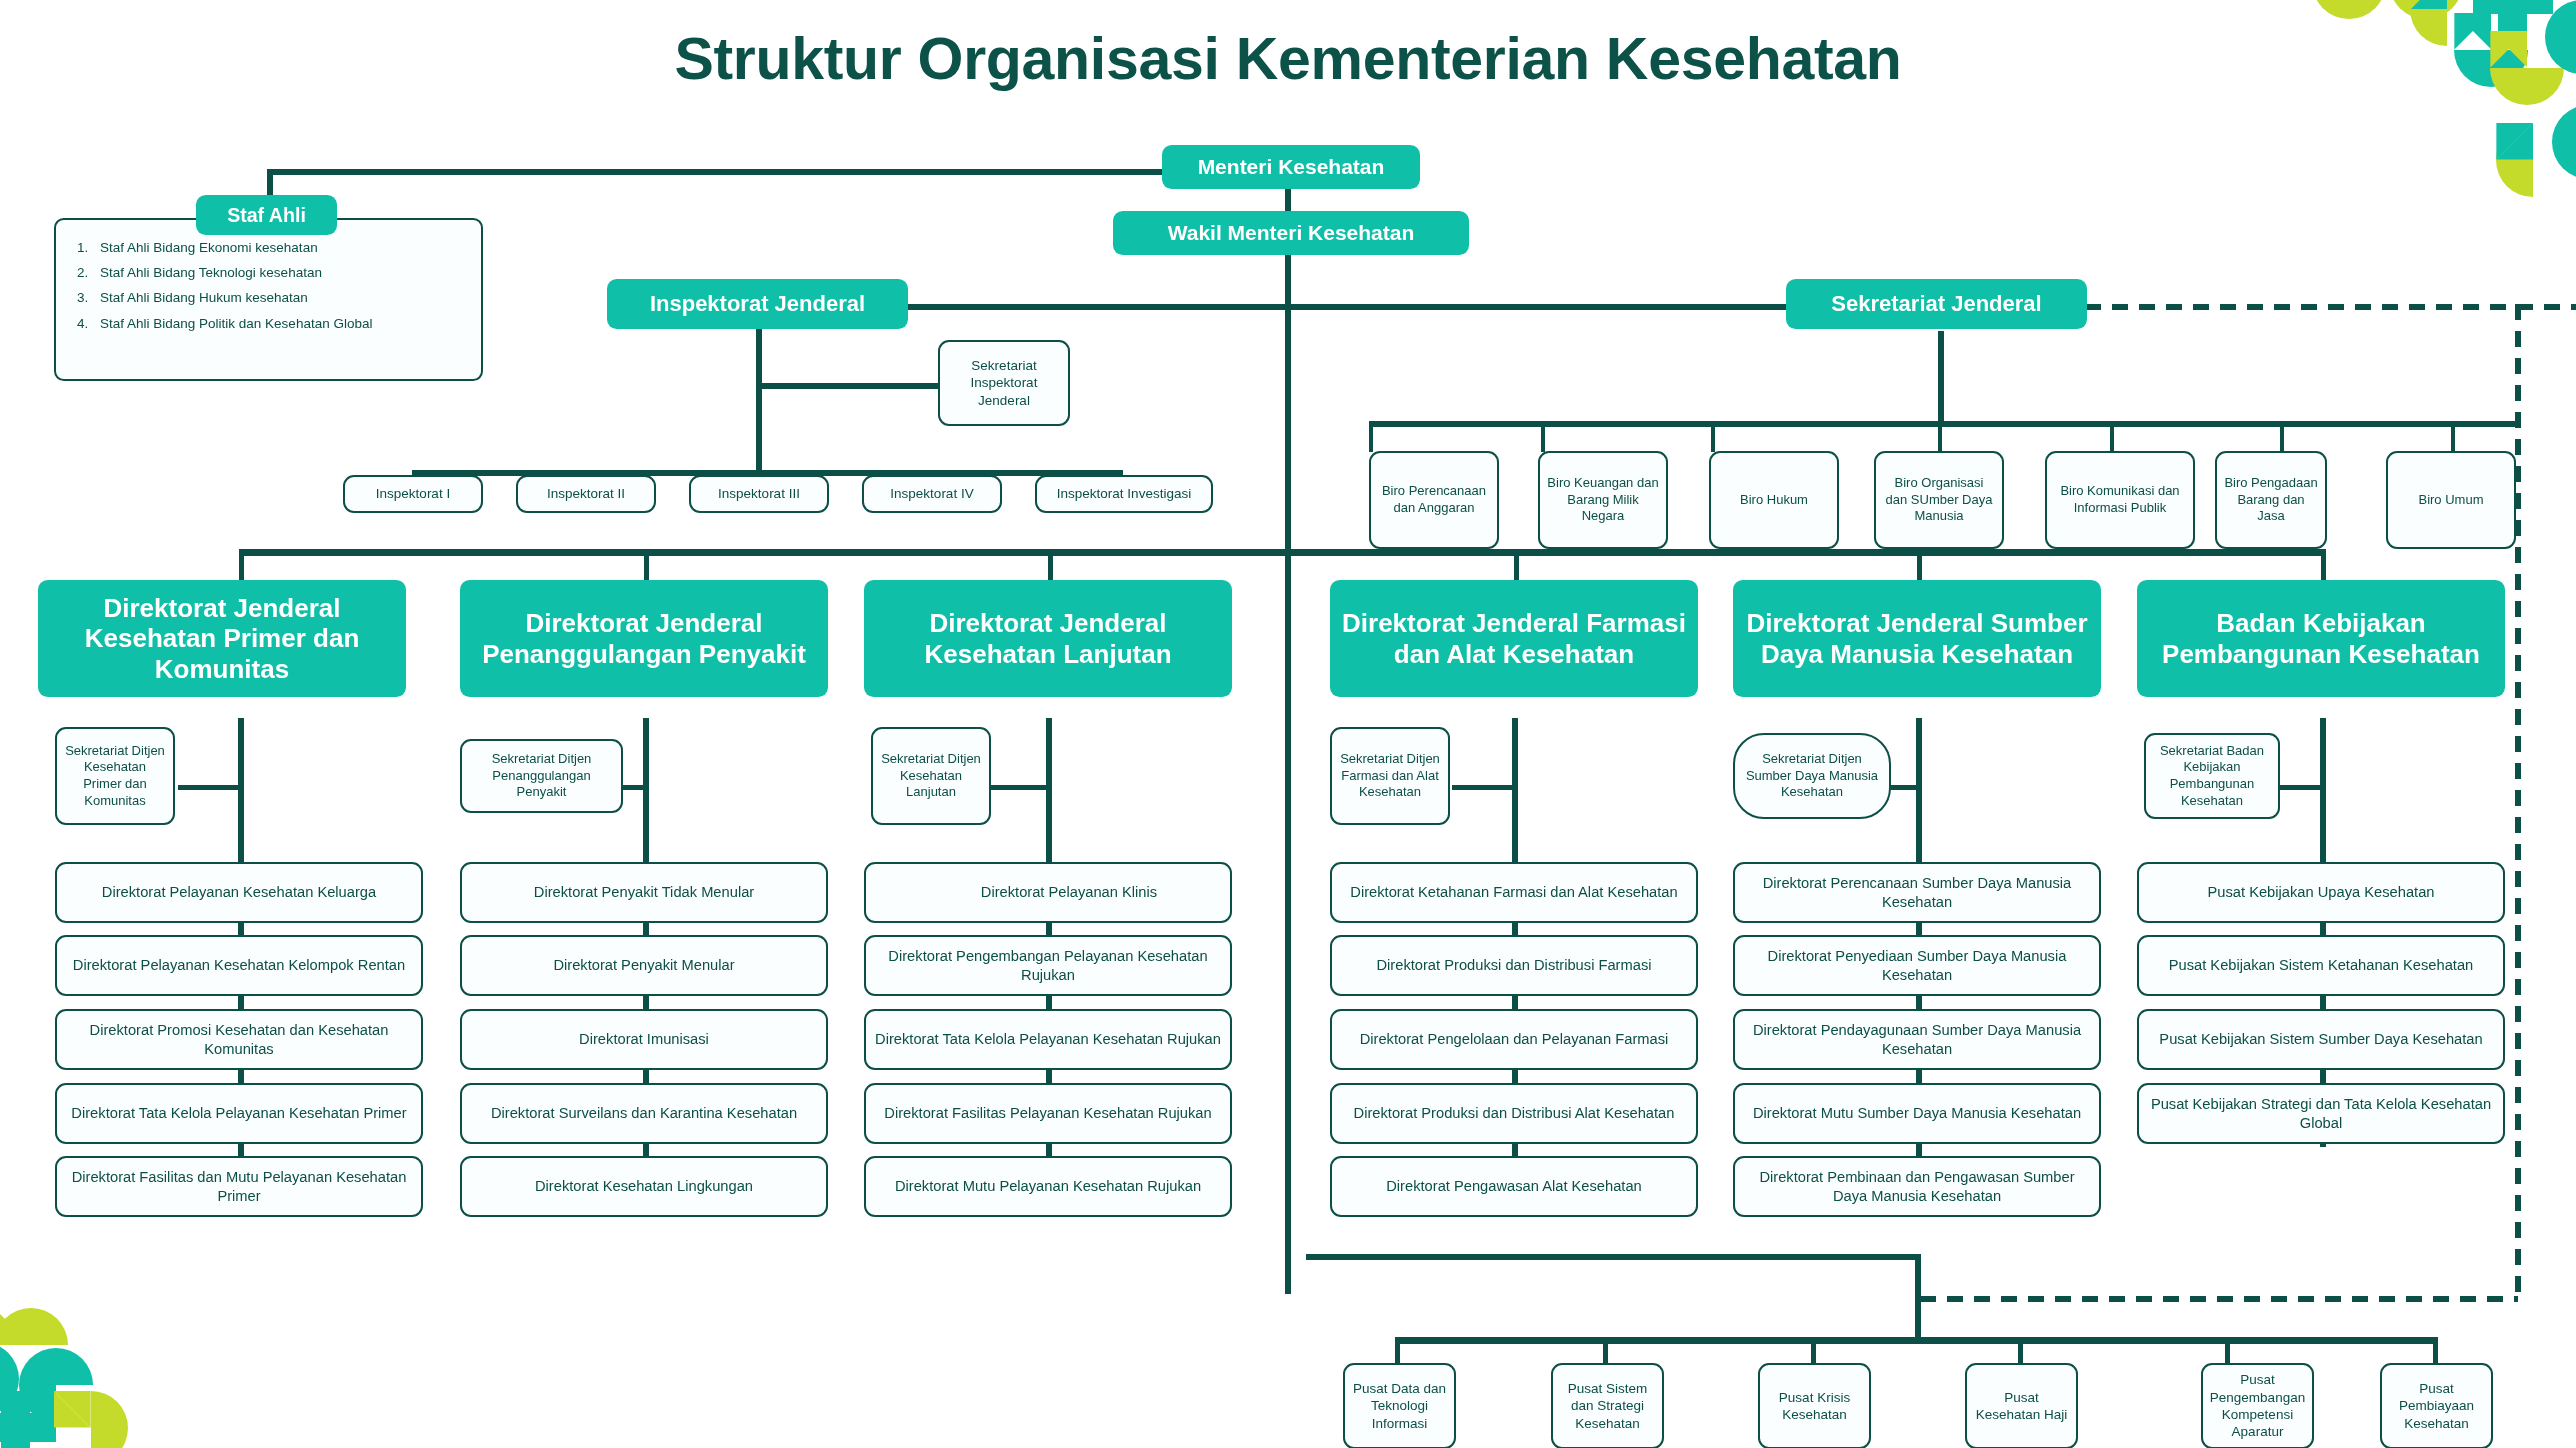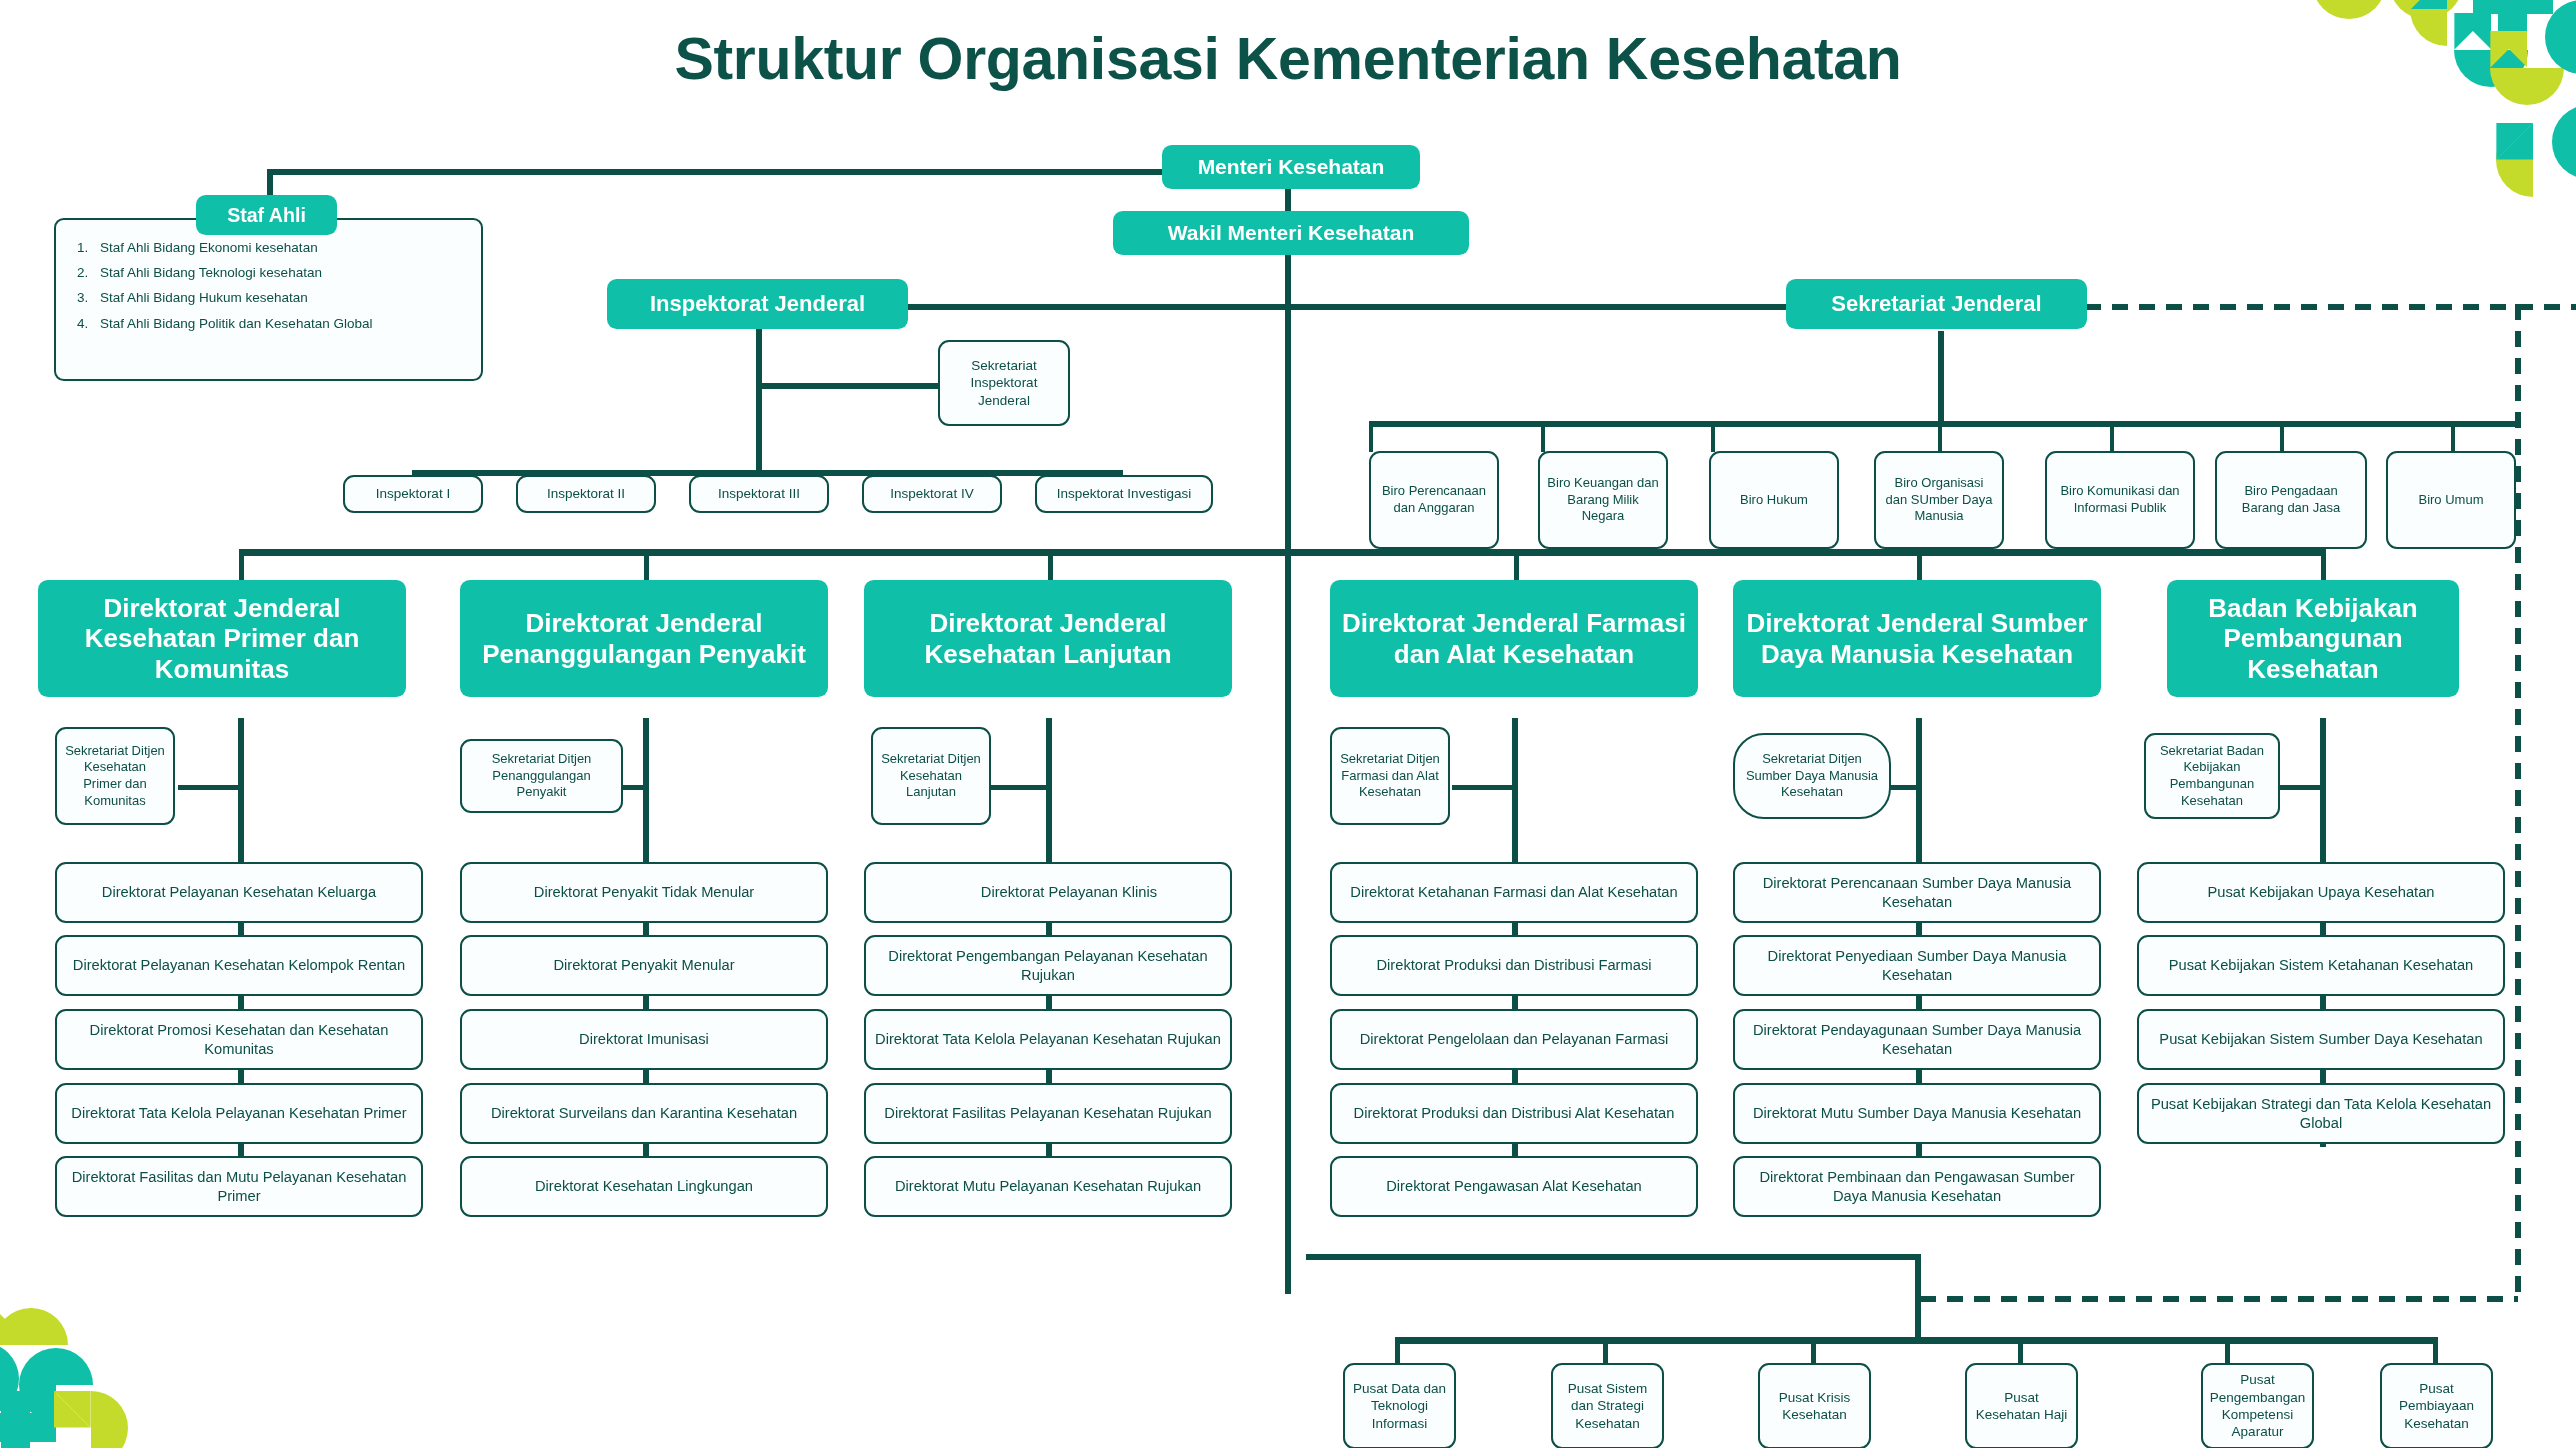--- a/index.html
+++ b/index.html
@@ -319,21 +319,21 @@
   </div>
   <div class="white-box" style="left:1709px; top:451px; width:130px; height:98px; font-size:13px;">
     <span>Biro Hukum</span>
   </div>
   <div class="white-box" style="left:1874px; top:451px; width:130px; height:98px; font-size:13px;">
     <span>Biro Organisasi dan SUmber Daya Manusia</span>
   </div>
   <div class="white-box" style="left:2045px; top:451px; width:150px; height:98px; font-size:13px;">
     <span>Biro Komunikasi dan Informasi Publik</span>
   </div>
-  <div class="white-box" style="left:2215px; top:451px; width:152px; height:98px; font-size:13px;">
+  <div class="white-box" style="left:2215px; top:451px; width:112px; height:98px; font-size:13px;">
     <span>Biro Pengadaan Barang dan Jasa</span>
   </div>
   <div class="white-box" style="left:2386px; top:451px; width:130px; height:98px; font-size:13px;">
     <span>Biro Umum</span>
   </div>
 
   <div class="teal-box" style="left:38px; top:580px; width:368px; height:117px; font-size:26px;">
     <span>Direktorat Jenderal Kesehatan Primer dan Komunitas</span>
   </div>
   <div class="white-box" style="left:55px; top:727px; width:120px; height:98px; font-size:13px;">
@@ -436,21 +436,21 @@
   <div class="white-box" style="left:1733px; top:1009px; width:368px; height:61px; font-size:14.7px;">
     <span>Direktorat Pendayagunaan Sumber Daya Manusia Kesehatan</span>
     </div>
   <div class="white-box" style="left:1733px; top:1083px; width:368px; height:61px; font-size:14.7px;">
     <span>Direktorat Mutu Sumber Daya Manusia Kesehatan</span>
     </div>
   <div class="white-box" style="left:1733px; top:1156px; width:368px; height:61px; font-size:14.7px;">
     <span>Direktorat Pembinaan dan Pengawasan Sumber Daya Manusia Kesehatan</span>
     </div>
 
-  <div class="teal-box" style="left:2137px; top:580px; width:292px; height:117px; font-size:26px;margin-left:30px;">
+  <div class="teal-box" style="left:2137px; top:580px; width:368px; height:117px; font-size:26px;">
     <span>Badan Kebijakan Pembangunan Kesehatan</span>
   </div>
   <div class="white-box" style="left:2144px; top:733px; width:136px; height:86px; font-size:13px;">
     <span>Sekretariat Badan Kebijakan Pembangunan Kesehatan</span>
   </div>
   <div class="white-box" style="left:2137px; top:862px; width:368px; height:61px; font-size:14.7px;">
     <span>Pusat Kebijakan Upaya Kesehatan</span>
     </div>
   <div class="white-box" style="left:2137px; top:935px; width:368px; height:61px; font-size:14.7px;">
     <span>Pusat Kebijakan Sistem Ketahanan Kesehatan</span>

